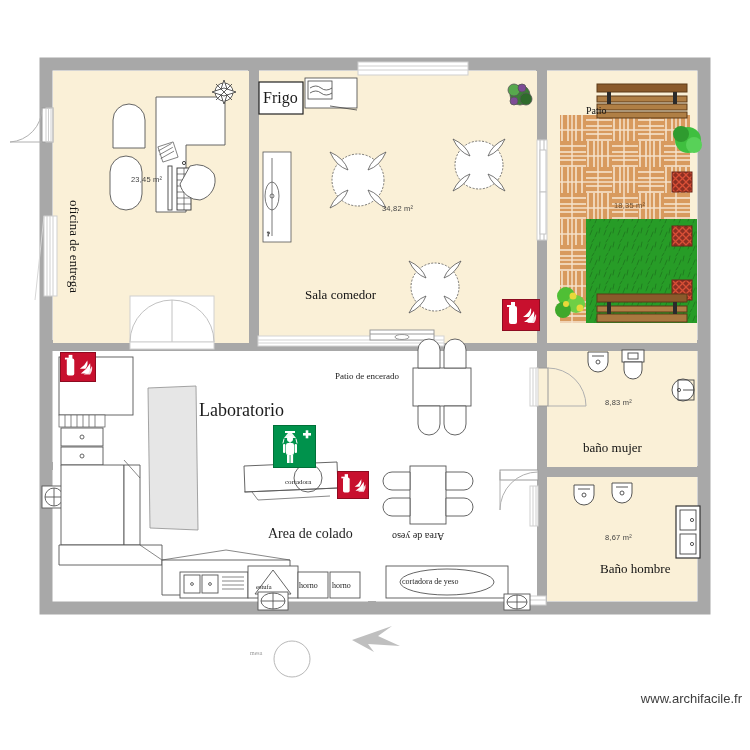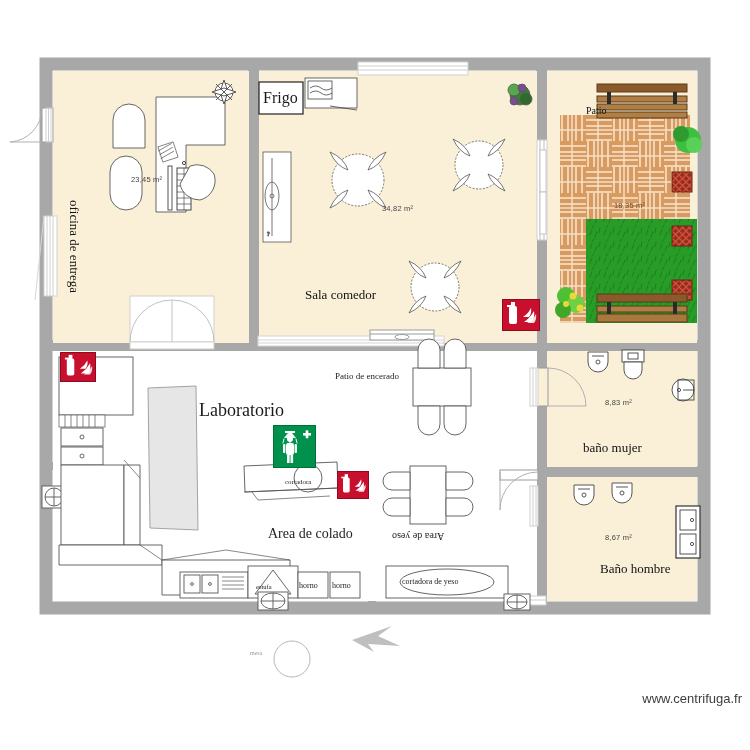--- a/index.html
+++ b/index.html
@@ -559,13 +559,13 @@
       <rect x="16.5" y="29" width="2.6" height="8"></rect>
       <rect x="9" y="18" width="2.4" height="9" rx="1"></rect>
       <rect x="20.6" y="18" width="2.4" height="9" rx="1"></rect>
 
       <rect x="29" y="7" width="8" height="2.6"></rect>
       <rect x="31.7" y="4.3" width="2.6" height="8"></rect>
     </g>
   </svg>
 </div>
 
-<div class="watermark">www.centrifuga.fr</div>
+<div class="watermark">www.archifacile.fr</div>
 
 </body></html>

